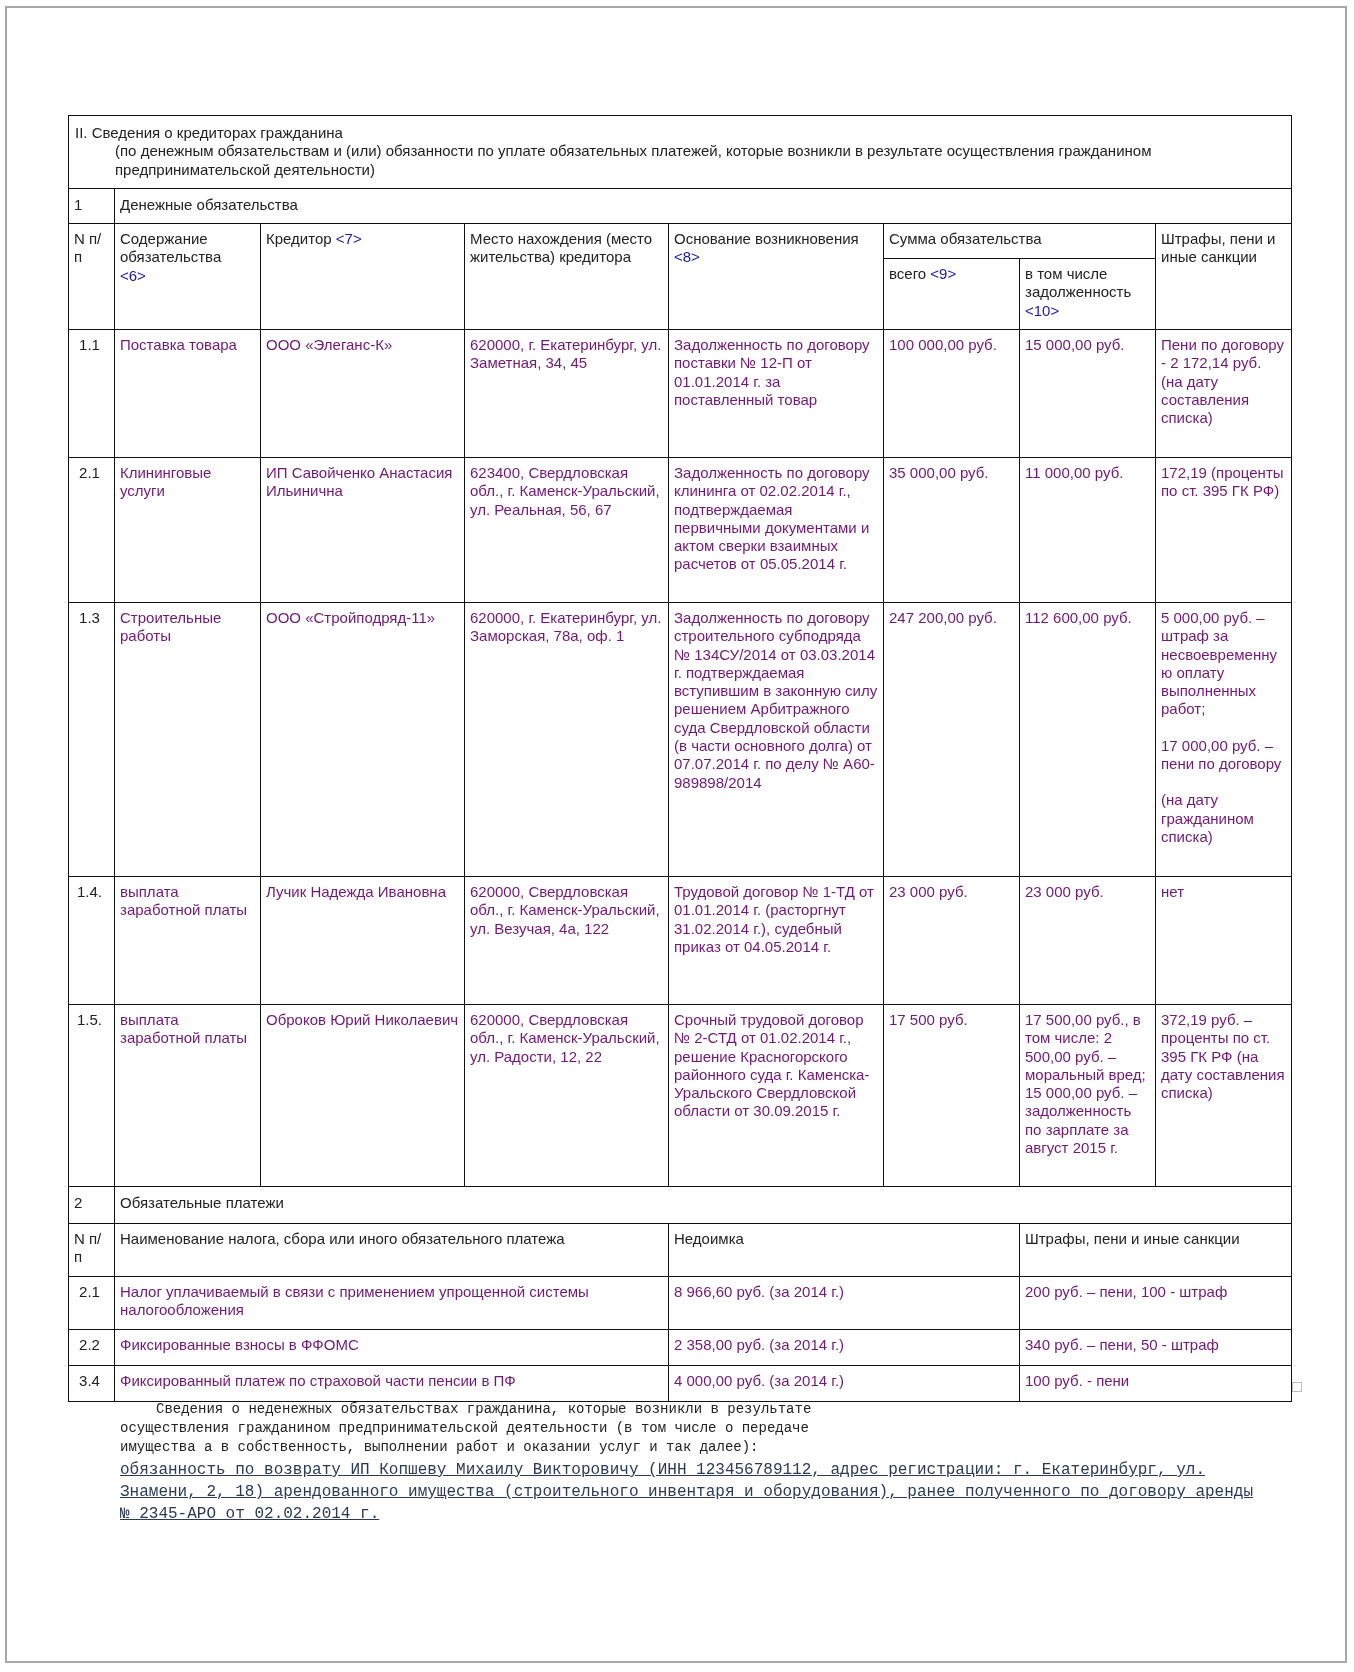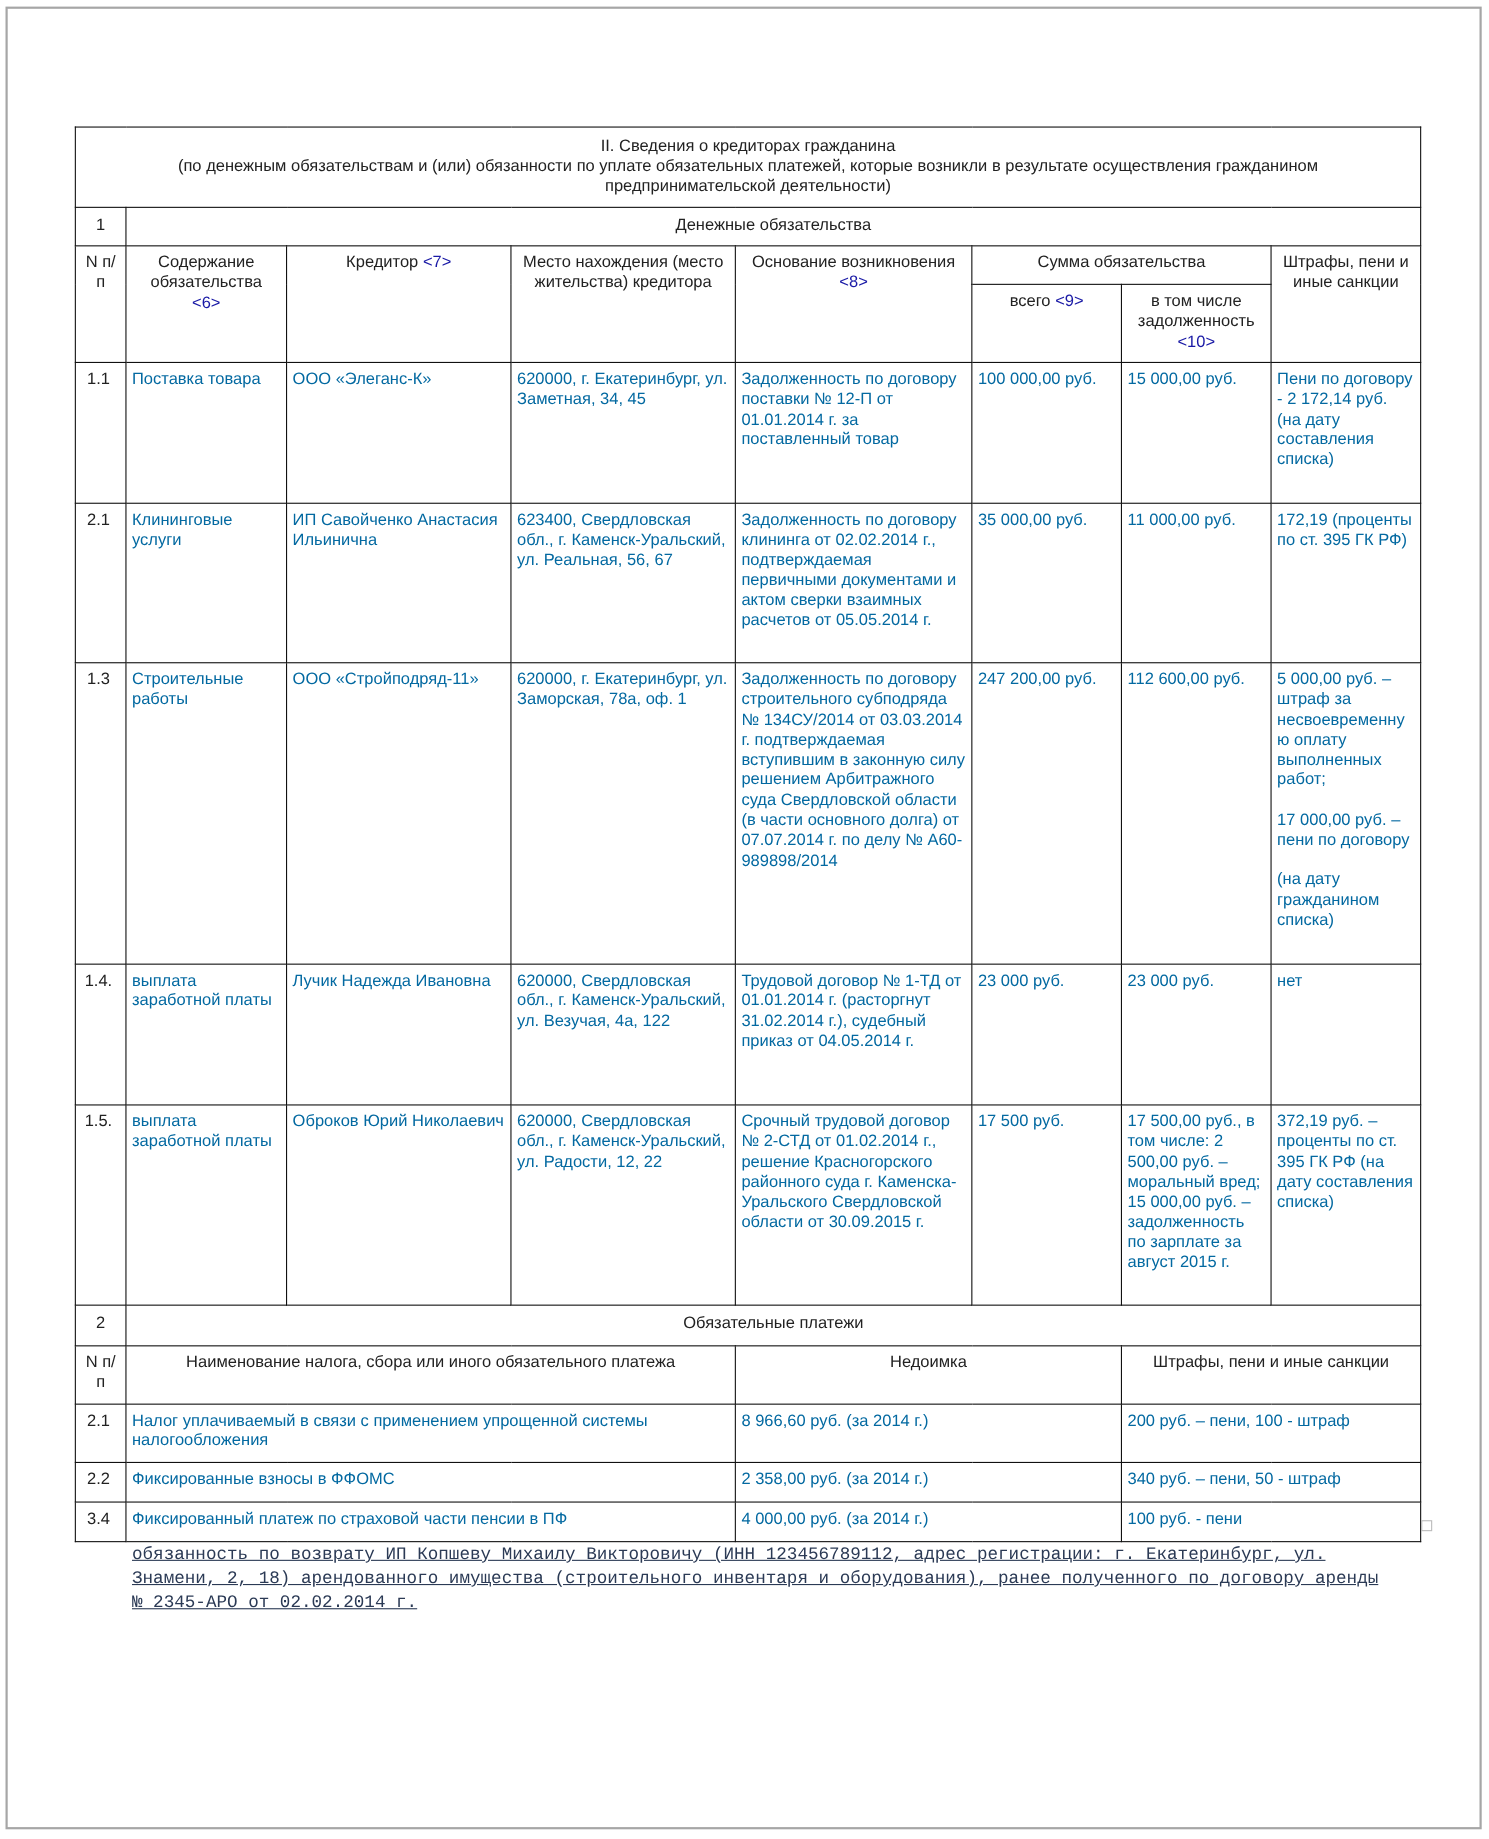--- a/index.html
+++ b/index.html
@@ -5,23 +5,23 @@
   html, body { margin:0; padding:0; background:#ffffff; }
   body { width:1354px; height:1672px; position:relative; overflow:hidden;
          font-family:"Liberation Sans", sans-serif; }
   .page-frame { position:absolute; left:5px; top:6px; width:1342px; height:1657px;
                 border:2px solid #a6a6a6; box-sizing:border-box; }
   table.creditors { position:absolute; left:68px; top:115px; width:1223px;
                     border-collapse:collapse; table-layout:fixed;
                     font-size:15px; line-height:18.3px; color:#222; }
   table.creditors td { border:1.5px solid #111; vertical-align:top;
                        padding:6px 5px 6px 5px; overflow:hidden; word-wrap:break-word; }
-  .c { text-align:center; }
+  .c { text-align:left; }
   .num { text-align:center; padding-right:9px !important; }
-  .fill { color:#0369a1; }
+  .fill { color:#701a75; }
   .ref { color:#1a1aa6; }
   .title-cell { padding:8px 6px 8px 6px !important; }
   .sec-cell { padding:7px 5px !important; }
   .note { position:absolute; left:120px; top:1400px; width:1140px;
           font-family:"Liberation Mono", monospace; font-size:14px; line-height:19px; color:#222; }
   .note .intro { text-indent:36px; width:740px; }
   .note .answer { color:#2b3a55; font-size:16px; line-height:22px; margin-top:2px; }
   .note .answer span { text-decoration:underline; text-decoration-color:#2b3a55; }
   .corner-mark { position:absolute; left:1292px; top:1382px; width:10px; height:10px;
                  border:1px solid #bbb; box-sizing:border-box; }
@@ -171,16 +171,17 @@
     <td colspan="3" class="fill">Фиксированный платеж по страховой части пенсии в ПФ</td>
     <td colspan="2" class="fill">4 000,00 руб. (за 2014 г.)</td>
     <td colspan="2" class="fill">100 руб. - пени</td>
   </tr>
 </tbody>
   </table>
 
 <div class="corner-mark"></div>
 
 <div class="note">
+  <div class="intro">Сведения о неденежных обязательствах гражданина, которые возникли в результате осуществления гражданином предпринимательской деятельности (в том числе о передаче имущества а в собственность, выполнении работ и оказании услуг и так далее):</div>
   <div class="answer">
     <span>обязанность по возврату ИП Копшеву Михаилу Викторовичу (ИНН 123456789112, адрес регистрации: г. Екатеринбург, ул. Знамени, 2, 18) арендованного имущества (строительного инвентаря и оборудования), ранее полученного по договору аренды № 2345-АРО от 02.02.2014 г.</span>
   </div>
 </div>
 
 </body></html>

